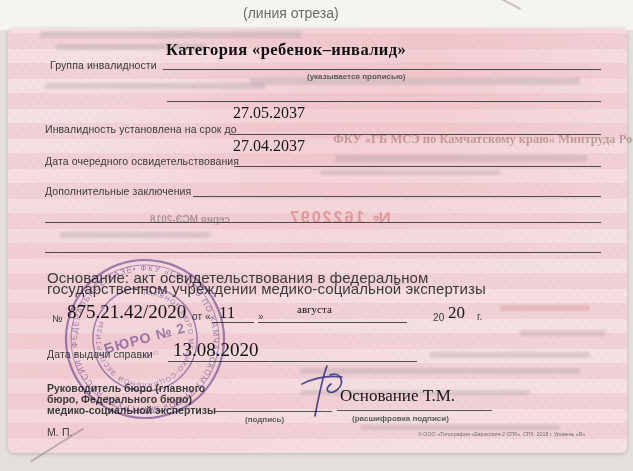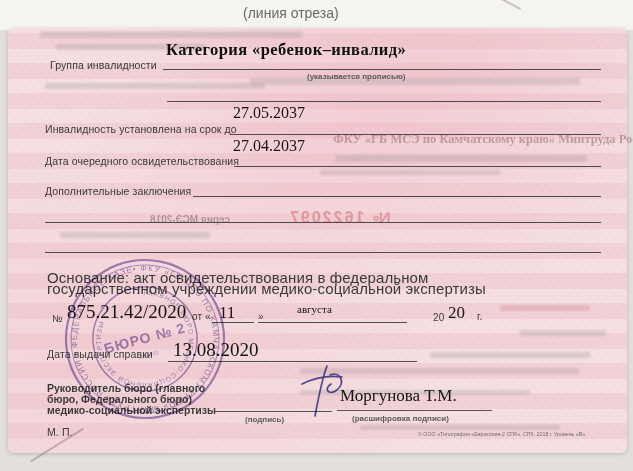--- a/index.html
+++ b/index.html
@@ -97,21 +97,21 @@
     <div class="lbl" style="left:39px;top:320px;">Дата выдачи справки</div>
     <div class="line" style="left:160px;top:333px;width:249px;"></div>
 
     <div class="lblb" style="left:39px;top:355px;">Руководитель бюро (главного</div>
     <div class="lblb" style="left:39px;top:366px;">бюро, Федерального бюро)</div>
     <div class="lblb" style="left:39px;top:377px;">медико-социальной экспертизы</div>
 
     <div class="line" style="left:207px;top:383px;width:117px;border-color:#555;"></div>
     <div class="hint" style="left:237px;top:387px;">(подпись)</div>
 
-    <div class="val" style="left:332px;top:358px;font-size:17px;">Моргунова Т.М.</div>
+    <div class="val" style="left:332px;top:358px;font-size:17px;">Основание Т.М.</div>
     <div class="line" style="left:329px;top:382px;width:155px;border-color:#555;"></div>
     <div class="hint" style="left:344px;top:386px;">(расшифровка подписи)</div>
 
     <div class="lbl" style="left:39px;top:398px;">М. П.</div>
 
     <div class="fineprint" style="left:410px;top:404px;">© ООО «Типография «Еврокопия-2 СПб». СПб. 2018 г. Уровень «В»</div>
 
     <svg id="sig" class="abs" style="left:282px;top:334px;" width="62" height="56" viewBox="0 0 62 56">
       <g fill="none" stroke="#3a3e99" stroke-width="1.7" stroke-linecap="round" opacity="0.88">
         <path d="M 25 54 C 28 38, 33 14, 37 4"></path>

